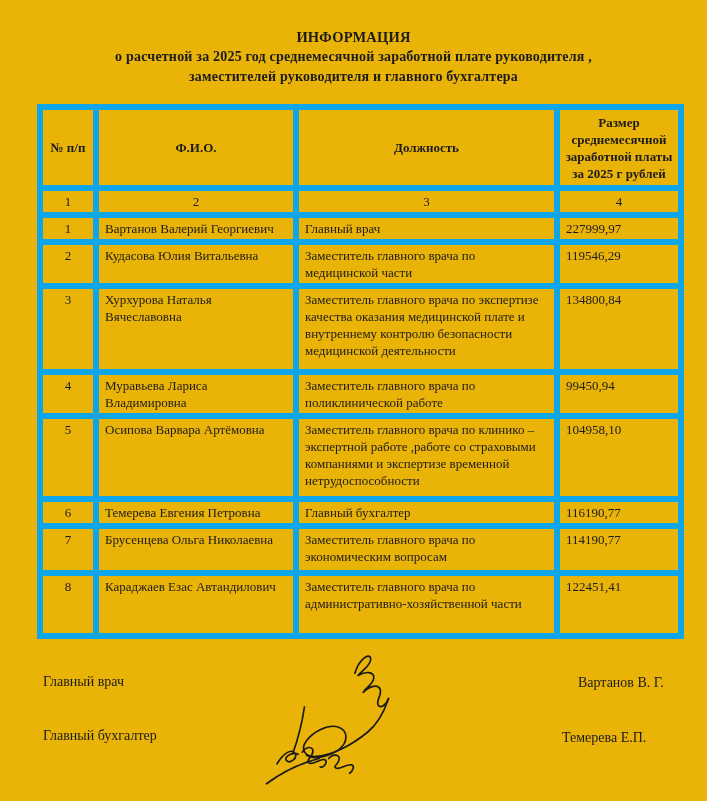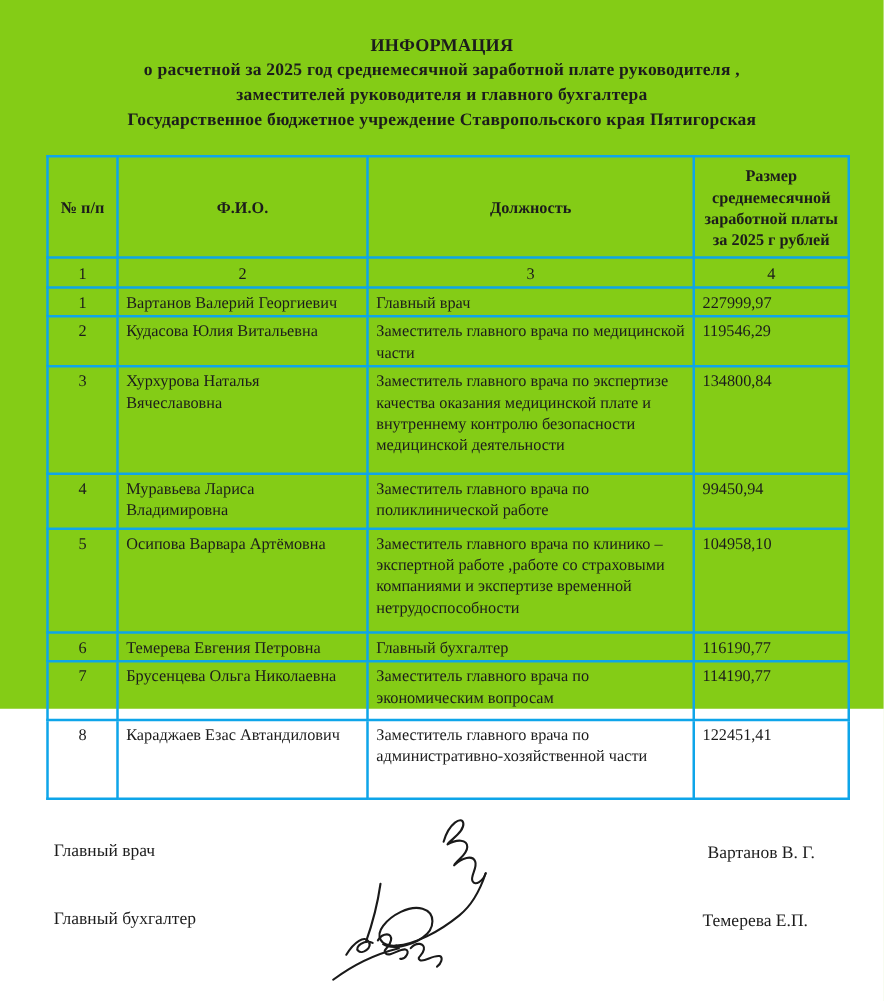--- a/index.html
+++ b/index.html
@@ -3,38 +3,38 @@
 <meta charset="utf-8">
 <style>
   * { margin: 0; padding: 0; box-sizing: border-box; }
   html, body {
     width: 707px; height: 801px;
     background: #ffffff;
     font-family: "Liberation Serif", "DejaVu Serif", serif;
     color: #1c1c1c;
     overflow: hidden;
   }
-  .page { position: relative; width: 707px; height: 567px; background: #84cc16; }
+  .page { position: relative; width: 707px; height: 801px; background: #eab308; }
 
   
   .title-block { padding-top: 27px; text-align: center; }
   .title-line { font-weight: bold; font-size: 14px; line-height: 20px; letter-spacing: 0.2px; }
   .title-line.main { font-size: 14.5px; }
 
   
   table.salary-table {
     margin: 17px 0 0 37px;
     width: 641px;
     border-collapse: collapse;
     table-layout: fixed;
     font-size: 13px;
     line-height: 17px;
   }
   table.salary-table td, table.salary-table th {
-    border: 2px solid #0ea5e9;
+    border: 6px solid #0ea5e9;
     padding: 2px 6px 2px 6px;
     overflow: hidden;
   }
   col.c-num { width: 56px; }
   col.c-name { width: 200px; }
   col.c-pos { width: 261px; }
   col.c-sal { width: 124px; }
 
   tr.header-row { height: 81px; }
   tr.header-row th {
@@ -57,35 +57,34 @@
 
   tbody.data-rows td { vertical-align: top; }
   td.cell-num  { text-align: center; vertical-align: bottom; padding-bottom: 2px; }
   td.cell-name { padding-left: 9px; padding-right: 4px; }
   td.cell-pos  { padding-left: 6px; padding-right: 10px; }
   td.cell-sal  { text-align: left; }
 
   
   .footer { position: absolute; left: 0; top: 643px; width: 707px; height: 158px; font-size: 14px; }
   .sig-role-1 { position: absolute; left: 43px;  top: 31px; }
-  .sig-name-1 { position: absolute; left: 566px; top: 32px; }
+  .sig-name-1 { position: absolute; left: 578px; top: 32px; }
   .sig-role-2 { position: absolute; left: 43px;  top: 85px; }
   .sig-name-2 { position: absolute; left: 562px; top: 87px; }
   .signature-svg { position: absolute; left: 258px; top: 3px; width: 158px; height: 142px; }
 </style>
 </head>
 <body>
 
 <div class="page">
 
   <div class="title-block">
     <div class="title-line main">ИНФОРМАЦИЯ</div>
     <div class="title-line">о расчетной  за 2025 год среднемесячной заработной плате руководителя ,</div>
     <div class="title-line">заместителей руководителя и главного бухгалтера</div>
-    <div class="title-line">Государственное бюджетное учреждение Ставропольского края Пятигорская</div>
   </div>
 
   <table class="salary-table">
     <colgroup>
       <col class="c-num">
         <col class="c-name">
         <col class="c-pos">
         <col class="c-sal">
     </colgroup>
     <thead>

